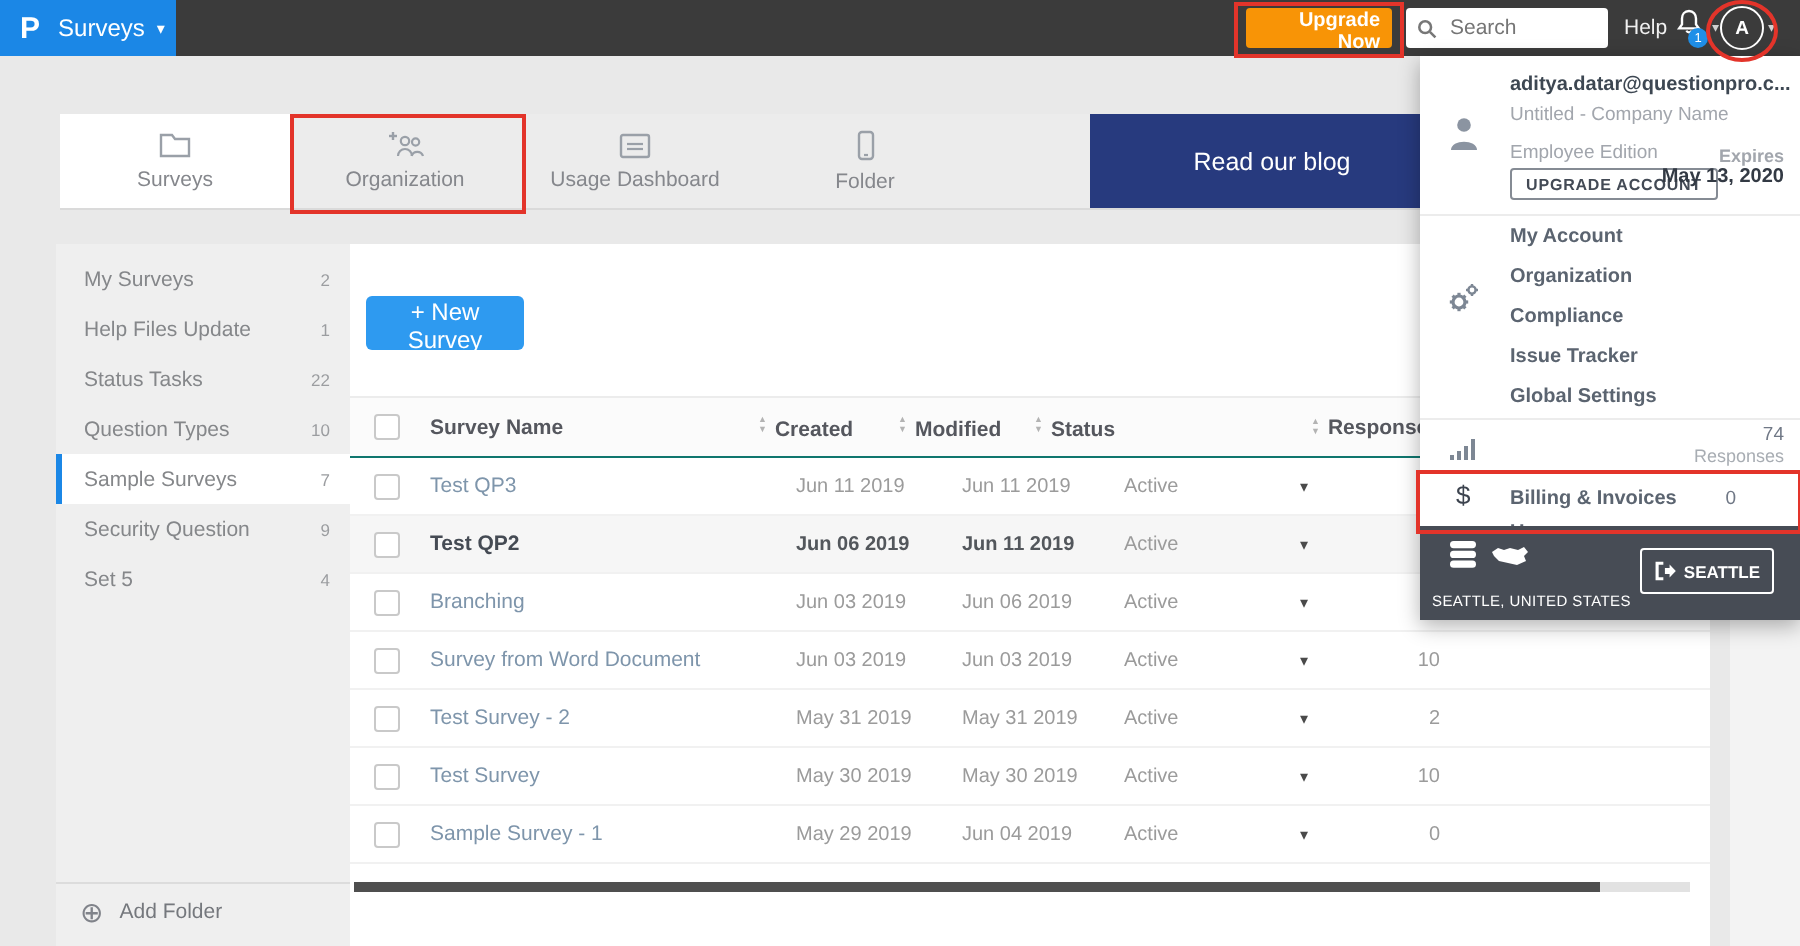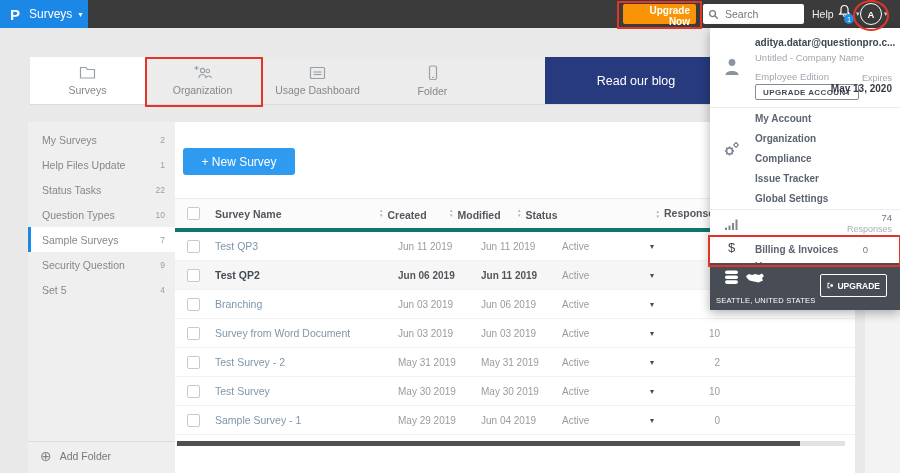--- a/index.html
+++ b/index.html
@@ -43,24 +43,24 @@
   .side-item{height:25px;display:flex;align-items:center;border-left:3px solid transparent;cursor:pointer;}
   .side-item .slabel{font-size:10.5px;color:#85878a;margin-left:11px;}
   .side-item .scount{font-size:8.5px;color:#9b9da0;margin-left:auto;margin-right:10px;}
   .side-item.active{background:#fff;border-left-color:#1b87e6;}
   .add-folder{position:absolute;left:0;right:0;bottom:4px;height:27px;border-top:1px solid #dcdcdc;display:flex;align-items:center;cursor:pointer;}
   .add-folder .plus{font-size:14px;color:#80838a;margin-left:12px;line-height:1;}
   .add-folder .aflabel{font-size:10.5px;color:#75787d;margin-left:8px;}
 
   
   .main{position:absolute;left:175px;top:122px;width:680px;bottom:0;background:#fff;z-index:5;}
-  .new-survey{position:absolute;left:8px;top:26px;width:112px;height:27px;background:#2e9af0;border:none;border-radius:3px;color:#fff;font-size:12px;font-family:inherit;cursor:pointer;}
+  .new-survey{position:absolute;left:8px;top:26px;width:79px;height:27px;background:#2e9af0;border:none;border-radius:3px;color:#fff;font-size:12px;font-family:inherit;cursor:pointer;}
   .table{position:absolute;left:0;top:76px;right:0;}
   .trow{display:flex;align-items:center;height:28px;padding-right:135px;border-bottom:1px solid #f1f1f1;}
-  .thead{height:29px;background:#fbfbfb;border-top:1px solid #ececec;border-bottom:4px solid #0f766e;}
+  .thead{height:29px;background:#fbfbfb;border-top:1px solid #ececec;border-bottom:1px solid #0f766e;}
   .thead .hlabel{font-size:10.5px;font-weight:bold;color:#55575e;}
   .c-check{flex:0 0 40px;display:flex;align-items:center;}
   .c-check input{appearance:none;-webkit-appearance:none;width:13px;height:13px;border:1px solid #c9c9c9;border-radius:2px;background:#fff;margin:0 0 0 12px;cursor:pointer;}
   .c-name{flex:1 1 auto;min-width:0;}
   .c-created{flex:0 0 70px;}
   .c-modified{flex:0 0 68px;}
   .c-status{flex:0 0 82px;}
   .c-caret{flex:0 0 40px;padding-left:6px;color:#4a4a4a;font-size:8px;cursor:pointer;}
   .c-resp{flex:0 0 30px;text-align:right;font-size:10px;color:#9b9b9b;}
   .cell-ind{padding-left:13px;}
@@ -75,21 +75,21 @@
   .right-strip{position:absolute;left:865px;top:310px;width:35px;bottom:0;background:#f3f3f3;z-index:6;}
 
   
   .dropdown{position:absolute;left:710px;top:28px;width:190px;height:282px;background:#fff;box-shadow:0 3px 10px rgba(0,0,0,.3);z-index:50;}
   .dd-user{position:absolute;left:0;top:0;right:0;height:79px;border-bottom:1px solid #ececec;}
   .dd-person{position:absolute;left:14px;top:30px;}
   .dd-email{position:absolute;left:45px;top:9px;font-size:10px;font-weight:bold;color:#3d4752;}
   .dd-company{position:absolute;left:45px;top:24px;font-size:9.5px;color:#a2a6ad;}
   .dd-edition{position:absolute;left:45px;top:43px;font-size:9.5px;color:#a2a6ad;}
   .dd-upgacct{position:absolute;left:45px;top:56px;width:104px;height:16px;background:#fff;border:1px solid #858b94;border-radius:2px;font-size:8px;font-weight:bold;color:#434a55;letter-spacing:.4px;font-family:inherit;cursor:pointer;}
-  .dd-expires{position:absolute;right:8px;top:45px;font-size:9px;color:#a2a6ad;text-align:center;}
+  .dd-expires{position:absolute;right:8px;top:45px;font-size:9px;color:#a2a6ad;text-align:center;font-weight:bold;}
   .dd-expdate{position:absolute;right:8px;top:55px;font-size:10px;font-weight:bold;color:#333a44;text-align:right;}
   .dd-menu{position:absolute;left:0;top:81px;right:0;}
   .dd-item{height:20px;line-height:20px;padding-left:45px;font-size:10px;font-weight:bold;color:#5b6470;cursor:pointer;}
   .dd-gears{position:absolute;left:13px;top:32px;}
   .dd-sep{position:absolute;left:0;right:0;top:181px;border-top:1px solid #ececec;}
   .dd-usage{position:absolute;left:0;top:183px;right:0;height:26px;cursor:pointer;}
   .dd-billing{position:absolute;left:0;top:209px;right:0;height:26px;cursor:pointer;}
   .dd-rowlabel{position:absolute;left:45px;top:7px;font-size:10px;font-weight:bold;color:#5b6470;}
   .dd-usage .dd-rowlabel{top:6px;margin-top:44px;}
   .dd-usageval{position:absolute;right:8px;top:1px;text-align:right;font-size:9.5px;color:#707886;}
@@ -408,21 +408,21 @@
         </svg>
       <svg class="dd-map" width="19" height="12" viewBox="0 0 19 12">
           <polygon points="0,4 3,2 6,3 9,2 13,3 16,1.5 18,4 16,6 17,8.5 12.5,10.5 8,9.5 3.5,8.5 1,6" fill="#fff"></polygon>
         </svg>
       <div class="dd-loc">SEATTLE, UNITED STATES</div>
       <button class="dd-logout">
         <svg width="11" height="11" viewBox="0 0 14 14">
             <path d="M1 1 h5 v2 H3 v8 h3 v2 H1 Z" fill="#fff"></path>
             <path d="M7 5 h3 V2.8 L14 7 L10 11.2 V9 H7 Z" fill="#fff"></path>
           </svg>
-        <span>UPGRADE</span>
+        <span>SEATTLE</span>
       </button>
     </div>
   </div>
 
   <div class="annot annot-upgrade"></div>
   <div class="annot annot-avatar"></div>
   <div class="annot annot-org"></div>
   <div class="annot annot-billing"></div>
 
 </div>

